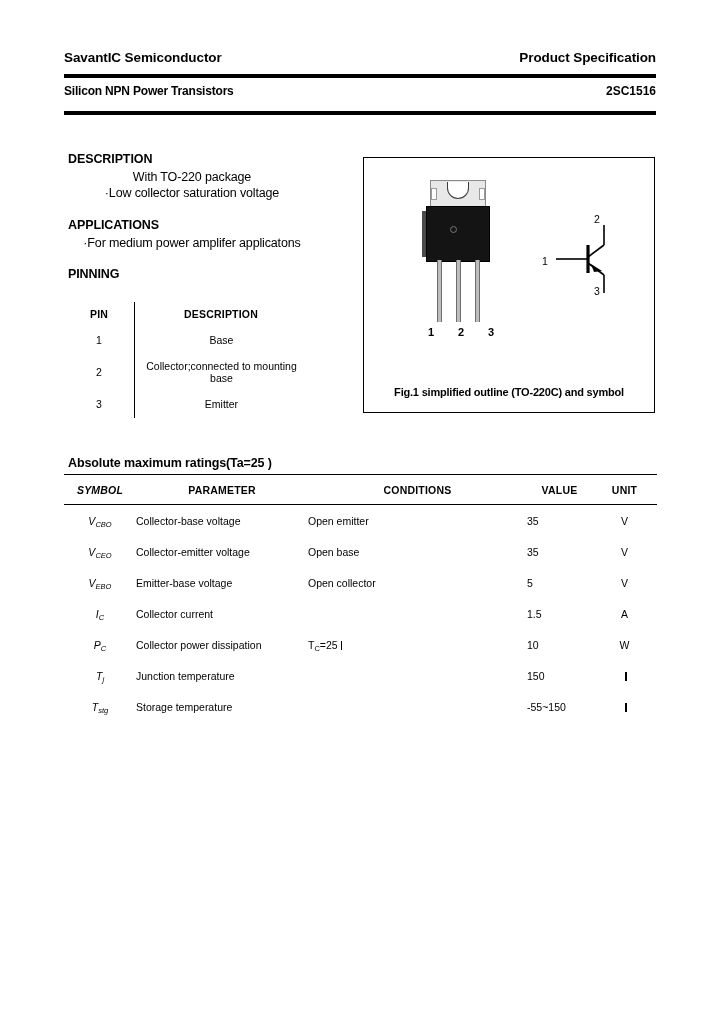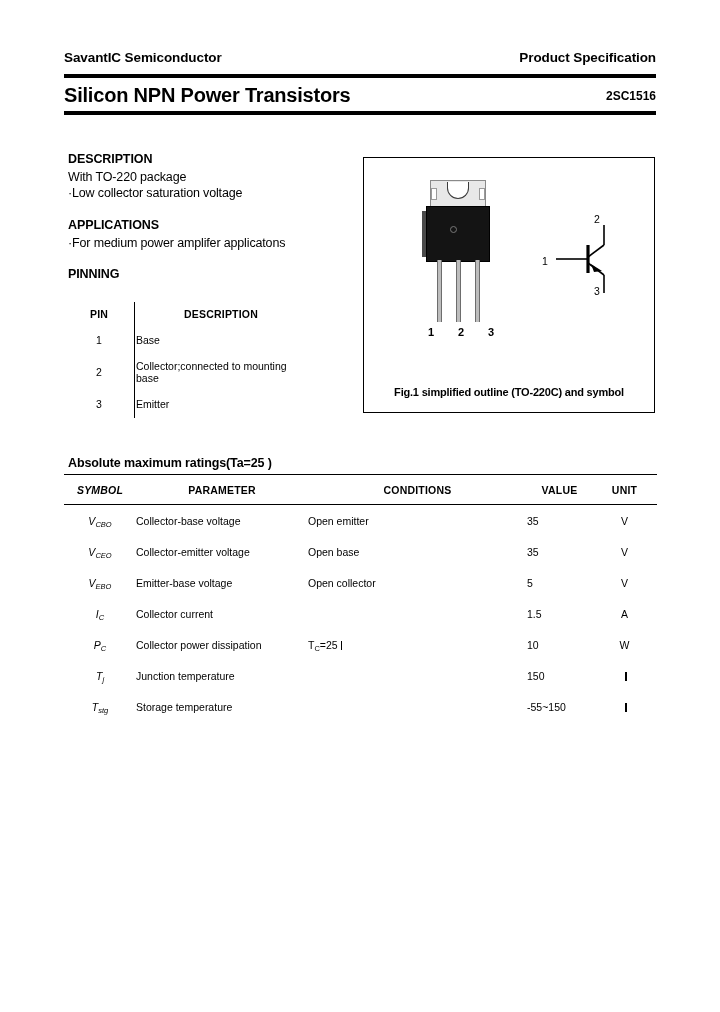--- a/index.html
+++ b/index.html
@@ -33,21 +33,21 @@
   }
   #hdr-top { top: 50px; }
   #hdr-title-row { top: 84px; }
 
   .hdr-left-small, .hdr-right-small {
     font-size: 13.5px;
     font-weight: bold;
     letter-spacing: -0.1px;
   }
   .hdr-left-big {
-    font-size: 20px;
+    font-size: 12px;
     font-weight: bold;
     letter-spacing: -0.2px;
   }
   .hdr-right-big {
     font-size: 12px;
     font-weight: bold;
     letter-spacing: 0px;
   }
   .rule {
     position: absolute;
@@ -69,20 +69,21 @@
     font-size: 12.5px;
     font-weight: bold;
     letter-spacing: -0.1px;
     margin: 0 0 3px 0;
   }
   .sect-line {
     font-size: 12.5px;
     line-height: 16px;
     letter-spacing: -0.15px;
     margin: 0;
+    text-align: center;
   }
   .gap-lg { height: 17px; }
   .gap-md { height: 16px; }
 
   
   #pin-table {
     position: absolute;
     left: 64px;
     top: 302px;
     width: 243px;
@@ -93,21 +94,21 @@
     border: 0;
     padding: 0;
     vertical-align: middle;
   }
   #pin-table .pin-col {
     width: 70px;
     text-align: center;
   }
   #pin-table .desc-col {
     padding-left: 1px;
-    text-align: left;
+    text-align: center;
     border-left: 1.4px solid #000;
   }
   #pin-table thead th {
     font-size: 10.5px;
     font-weight: bold;
     letter-spacing: 0.2px;
     height: 24px;
   }
   #pin-table thead th.pin-col { text-align: center; }
   #pin-table thead th.desc-col { text-align: center; padding-left: 0; }

